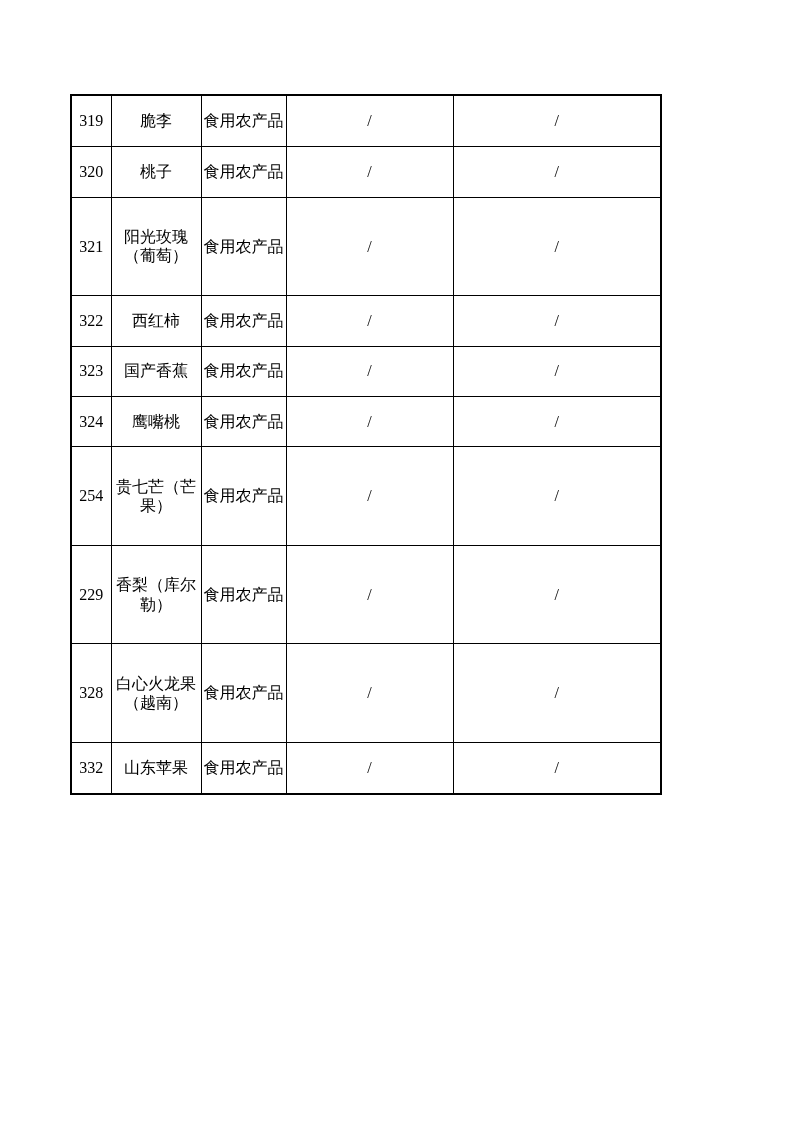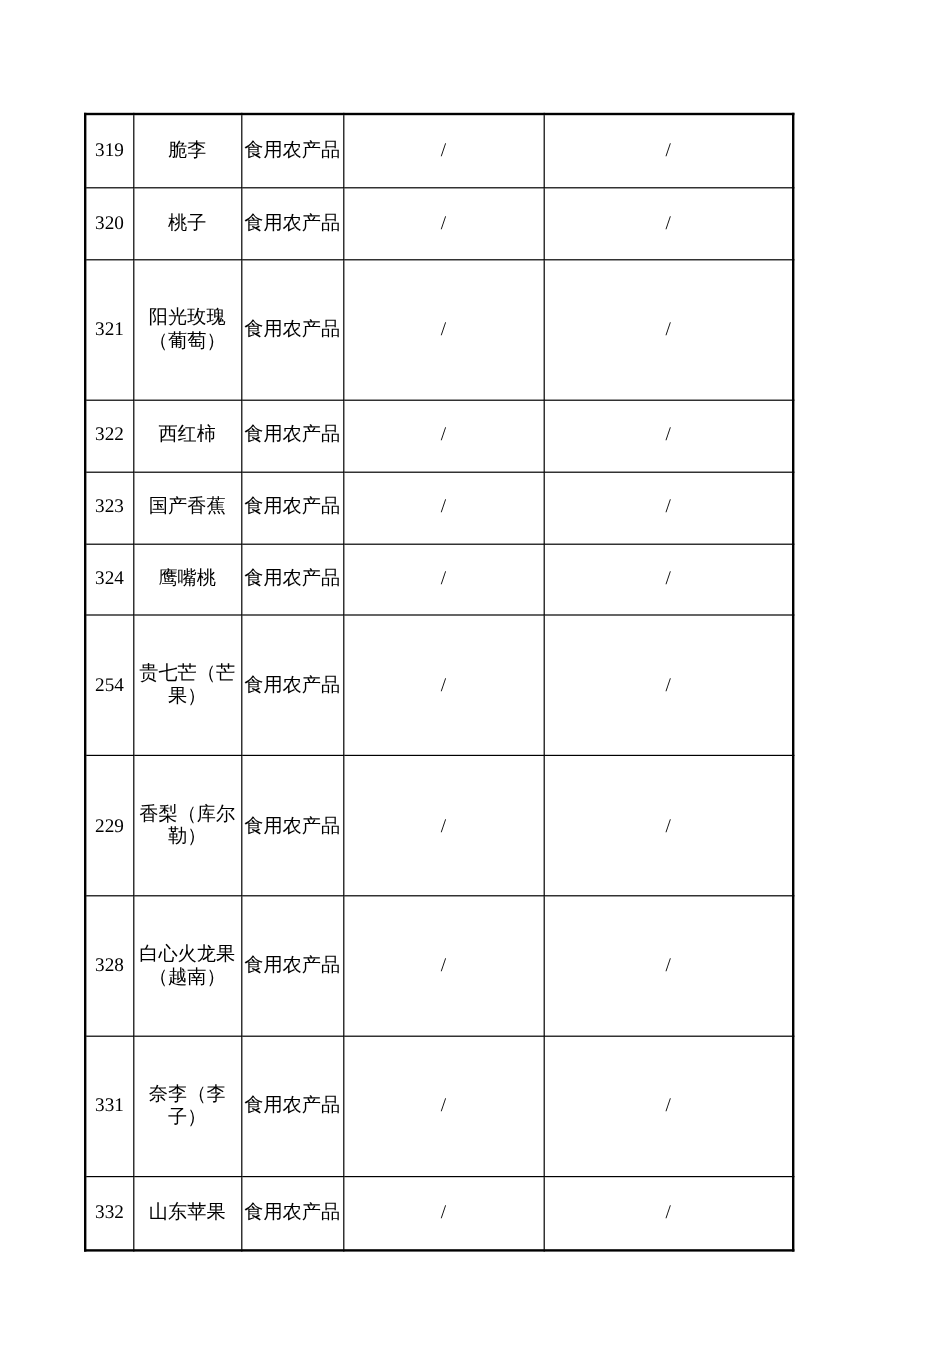--- a/index.html
+++ b/index.html
@@ -12,21 +12,21 @@
     position: relative;
     font-family: "Liberation Serif", "DejaVu Serif", serif;
     color: #000000;
     overflow: hidden;
   }
   .doc-table {
     position: absolute;
     left: 70px;
     top: 94px;
     width: 592px;
-    height: 949px;
+    height: 701px;
     border-collapse: collapse;
     table-layout: fixed;
     border: 2.5px solid #000000;
     padding-left: 36px;
   }
   .doc-table td {
     border: 1.5px solid #000000;
     text-align: center;
     vertical-align: middle;
     font-size: 16px;
@@ -121,27 +121,20 @@
   <tr>
     <td class="c-no">328</td>
     <td class="c-name">白心火龙果（越南）</td>
     <td class="c-cat">食用农产品</td>
     <td class="c-f1">/</td>
     <td class="c-f2">/</td>
   </tr>
 
 
 
-  <tr>
-    <td class="c-no">331</td>
-    <td class="c-name">奈李（李子）</td>
-    <td class="c-cat">食用农产品</td>
-    <td class="c-f1">/</td>
-    <td class="c-f2">/</td>
-  </tr>
 
   <tr>
     <td class="c-no">332</td>
     <td class="c-name">山东苹果</td>
     <td class="c-cat">食用农产品</td>
     <td class="c-f1">/</td>
     <td class="c-f2">/</td>
   </tr>
 
 

